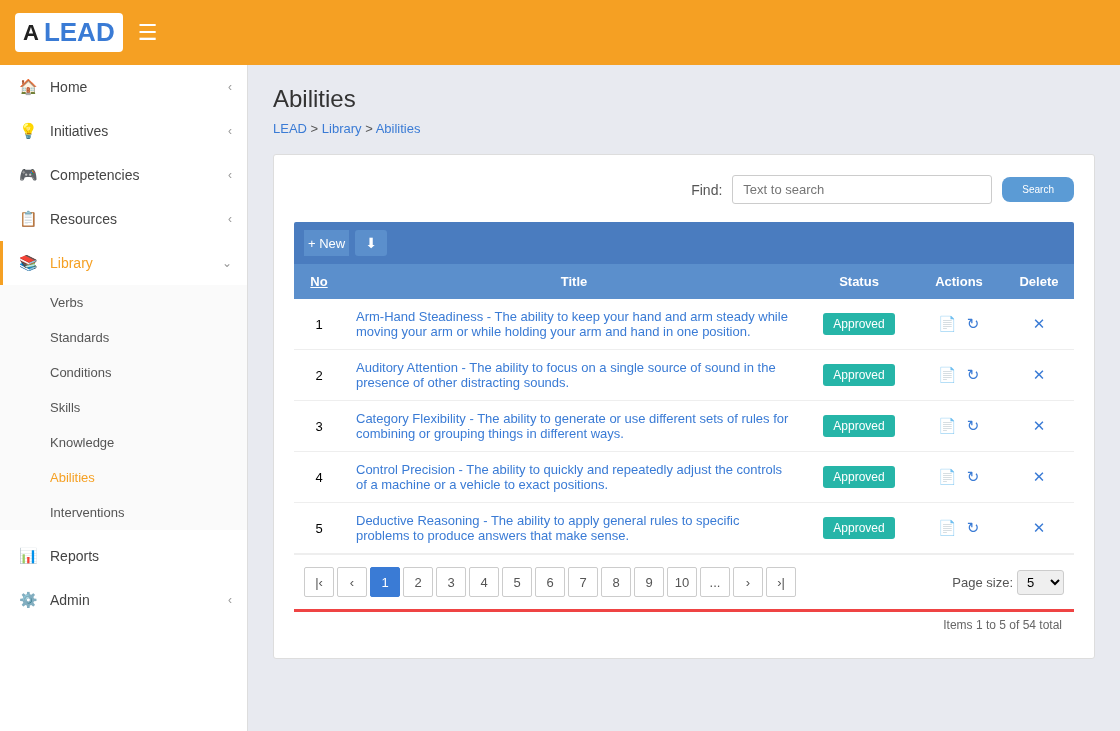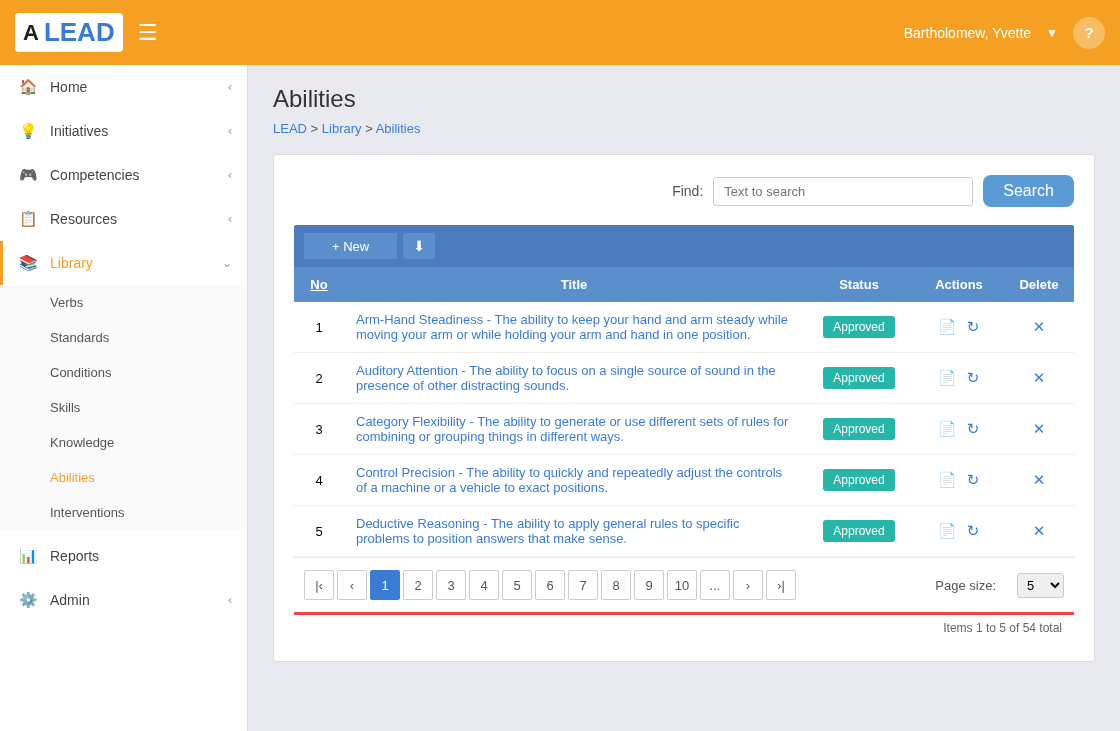--- a/index.html
+++ b/index.html
@@ -157,38 +157,38 @@
       font-size: 13px;
       outline: none;
       color: #999;
     }
     .search-btn {
       background: #5b9bd5;
       color: white;
       border: none;
       border-radius: 8px;
       padding: 7px 20px;
-      font-size: 16px;
+      font-size: 10px;
       cursor: pointer;
     }
 
     
     .toolbar {
       background: #4a7cbf;
       padding: 8px 10px;
       display: flex;
       gap: 6px;
       border-radius: 2px 2px 0 0;
     }
     .toolbar-btn {
       background: #5b8fcc;
       color: white;
       border: none;
       border-radius: 0;
-      padding: 5px 28px;
+      padding: 5px 4px;
       font-size: 13px;
       cursor: pointer;
       display: flex;
       align-items: center;
       gap: 4px;
     }
     .toolbar-icon-btn {
       background: #5b8fcc;
       color: white;
       border: none;
@@ -267,21 +267,21 @@
     }
     .page-btn.active {
       background: #3a7bd5;
       color: white;
       border-color: #3a7bd5;
     }
     .page-size-row {
       margin-left: auto;
       display: flex;
       align-items: center;
-      gap: 21px;
+      gap: 4px;
       color: #555;
     }
     .page-size-select {
       border: 1px solid #ccc;
       border-radius: 3px;
       padding: 3px 5px;
       font-size: 13px;
     }
     .items-info {
       text-align: right;
@@ -299,25 +299,20 @@
 </head>
 <body>
 
 <div class="header">
   <div class="header-left">
     <div class="logo-box">
       <span class="logo-a">A</span>
       <span class="logo-lead">LEAD</span>
     </div>
     <div class="hamburger-icon">☰</div>
-  </div>
-  <div class="header-right">
-    <span class="user-name">Bartholomew, Yvette</span>
-    <span style="color:white;font-size:12px;">▼</span>
-    <div class="help-btn">?</div>
   </div>
 </div>
 
 <div class="main-layout">
 
   <div class="sidebar">
     <div class="sidebar-item">
       <span class="icon">🏠</span>
       <span>Home</span>
       <span class="chevron">‹</span>
@@ -439,21 +434,21 @@
     <td>
       <span class="action-icon" title="Copy">📄</span>
       <span class="action-icon" title="History">↻</span>
     </td>
     <td>
       <span class="delete-icon" title="Delete">✕</span>
     </td>
   </tr>
             <tr>
     <td>5</td>
-    <td class="title-cell">Deductive Reasoning - The ability to apply general rules to specific problems to position answers that make sense.</td>
+    <td class="title-cell">Deductive Reasoning - The ability to apply general rules to specific problems to produce answers that make sense.</td>
     <td><span class="status-badge">Approved</span></td>
     <td>
       <span class="action-icon" title="Copy">📄</span>
       <span class="action-icon" title="History">↻</span>
     </td>
     <td>
       <span class="delete-icon" title="Delete">✕</span>
     </td>
   </tr>
           </tbody>

